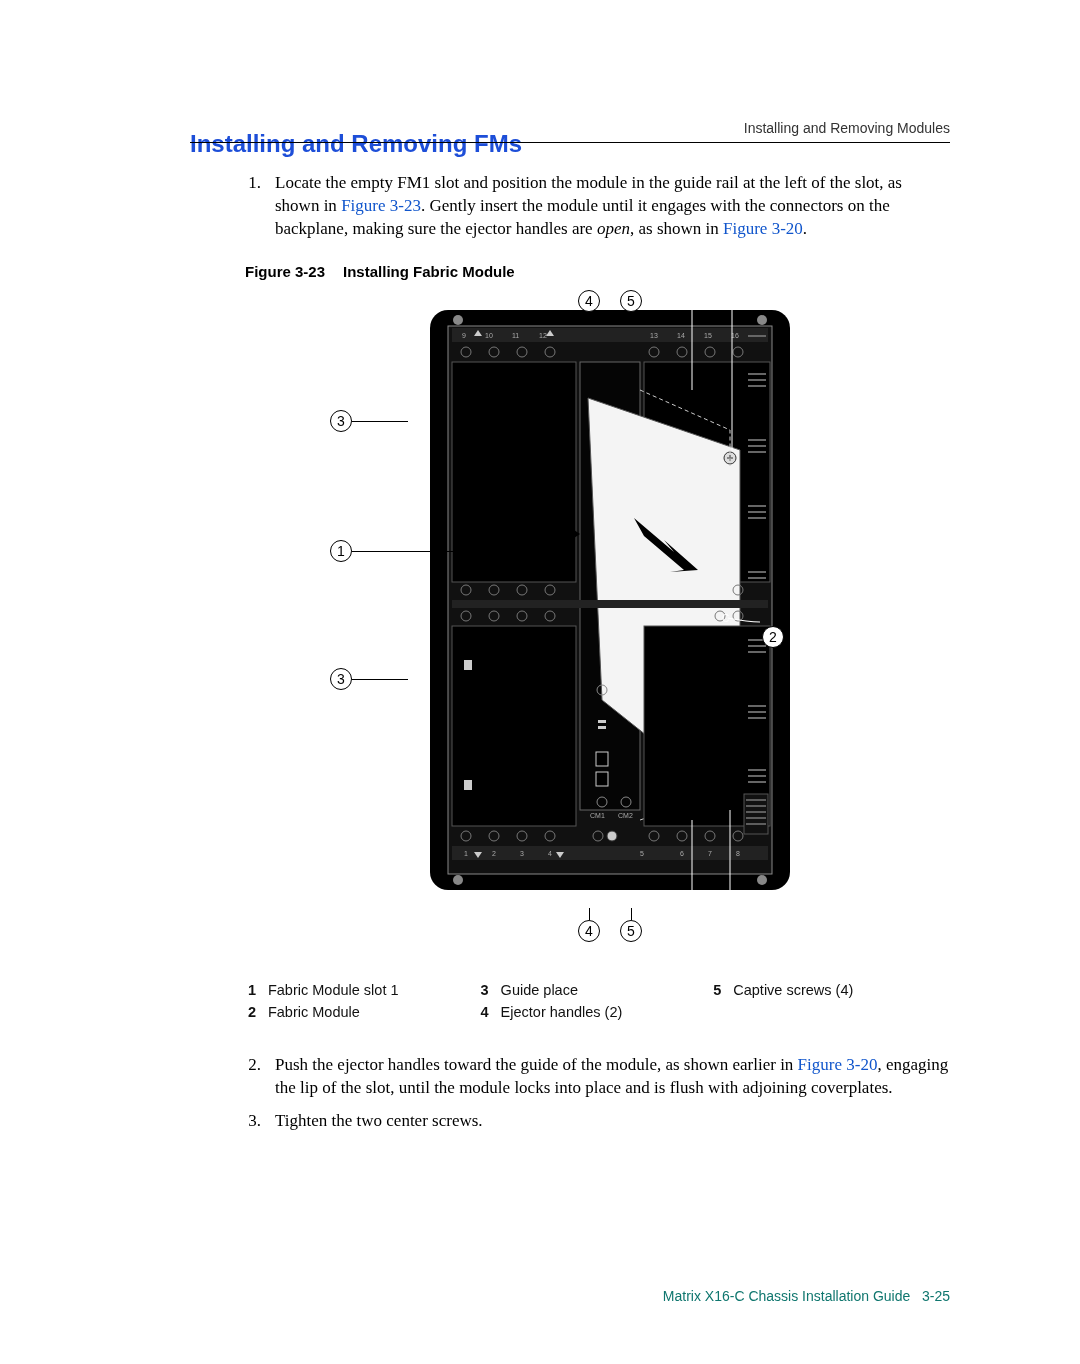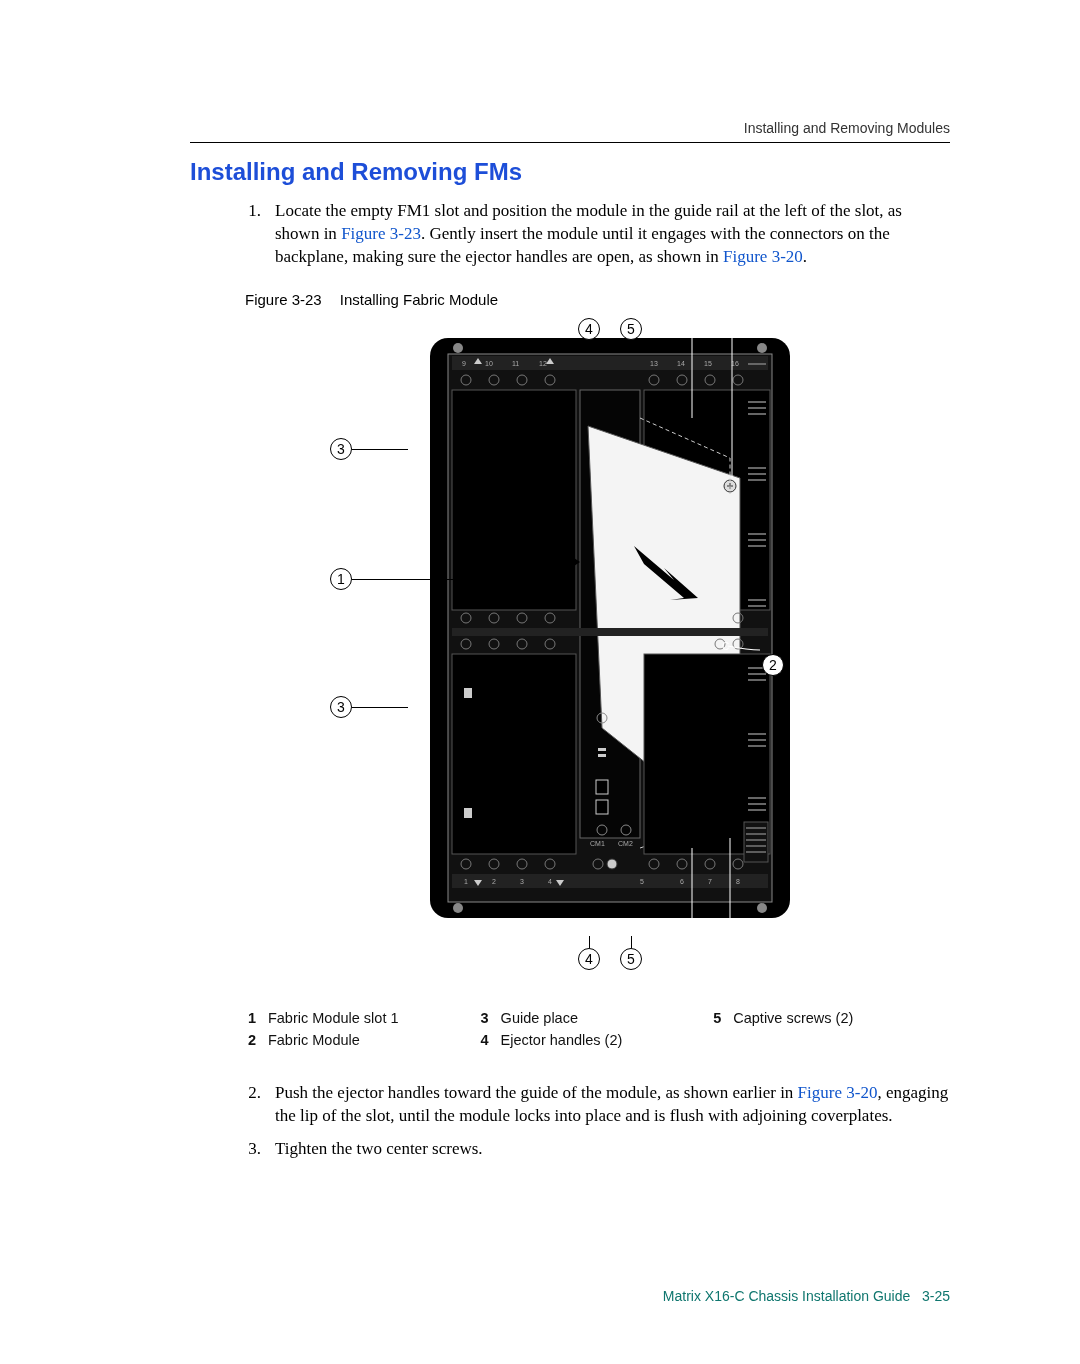--- a/index.html
+++ b/index.html
@@ -1,26 +1,26 @@
 <!DOCTYPE html>
 <html><head>
 <meta charset="utf-8">
 <style>
   * { box-sizing: border-box; margin: 0; padding: 0; }
   html, body { width: 1080px; height: 1364px; background: #fff; font-family: "Palatino Linotype", "Book Antiqua", Palatino, Georgia, serif; color: #000; }
-  .page { position: relative; width: 1080px; height: 1364px; padding: 114px 130px 0 190px; }
+  .page { position: relative; width: 1080px; height: 1364px; padding: 86px 130px 0 190px; }
   .running-header { position: absolute; top: 120px; right: 130px; font-family: Arial, Helvetica, sans-serif; font-size: 14px; color: #333; }
   .rule { position: absolute; top: 142px; left: 190px; right: 130px; border-top: 1.5px solid #000; }
   .h2 { font-family: Arial, Helvetica, sans-serif; font-weight: bold; font-size: 24px; color: #1d4ed8; margin-top: 44px; margin-bottom: 14px; }
   .body-list { padding-left: 55px; }
   .body-list .item { display: flex; gap: 14px; font-size: 17px; line-height: 1.35; margin-bottom: 10px; }
   .body-list .num { min-width: 16px; text-align: right; }
   .link { color: #1156cc; }
-  .italic { }
-  .figcaption { font-family: Arial, Helvetica, sans-serif; font-weight: normal; font-size: 15px; margin: 22px 0 10px 55px; }
+  .italic { font-style: italic; }
+  .figcaption { font-family: Arial, Helvetica, sans-serif; font-weight: bold; font-size: 15px; margin: 22px 0 10px 55px; }
   .figcaption .gap { display:inline-block; width:18px; }
   .figure-wrap { width: 600px; margin-left: 140px; margin-top: 4px; }
   .legend { margin: 18px 0 30px 55px; font-family: Arial, Helvetica, sans-serif; font-size: 14.5px; color:#111; }
   .legend table { width: 700px; }
   .legend td { padding: 2px 10px 2px 0; vertical-align: top; }
   .legend td.k { width:16px; font-weight: bold; text-align:right; }
   .legend td.v { width: 200px; }
   .footer { position: absolute; right: 130px; bottom: 60px; font-family: Arial, Helvetica, sans-serif; font-size: 14px; color:#0f766e; }
   
   .chassis-fig { position: relative; width: 560px; height: 670px; }
@@ -257,21 +257,21 @@
 
   <div class="legend">
     <table>
       <tbody>
           <tr>
         <td class="k">1</td>
             <td class="v">Fabric Module slot 1</td>
         <td class="k">3</td>
             <td class="v">Guide place</td>
         <td class="k">5</td>
-            <td class="v">Captive screws (2)</td>
+            <td class="v">Captive screws (4)</td>
       </tr>
       <tr>
         <td class="k">2</td>
             <td class="v">Fabric Module</td>
         <td class="k">4</td>
             <td class="v">Ejector handles (2)</td>
         <td class="k"></td>
             <td class="v"></td>
       </tr>
     </tbody>

